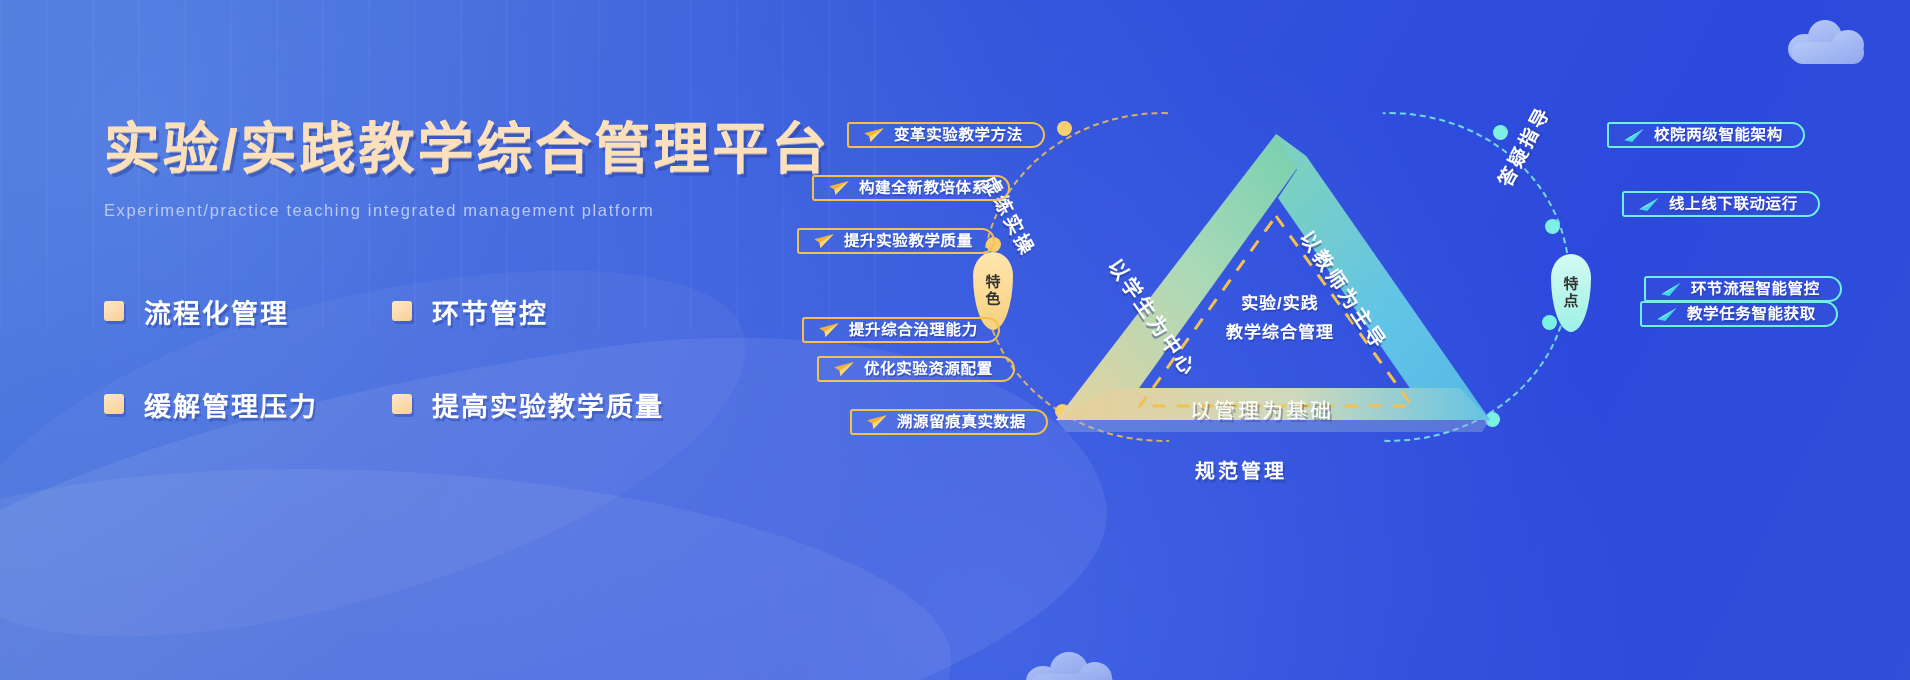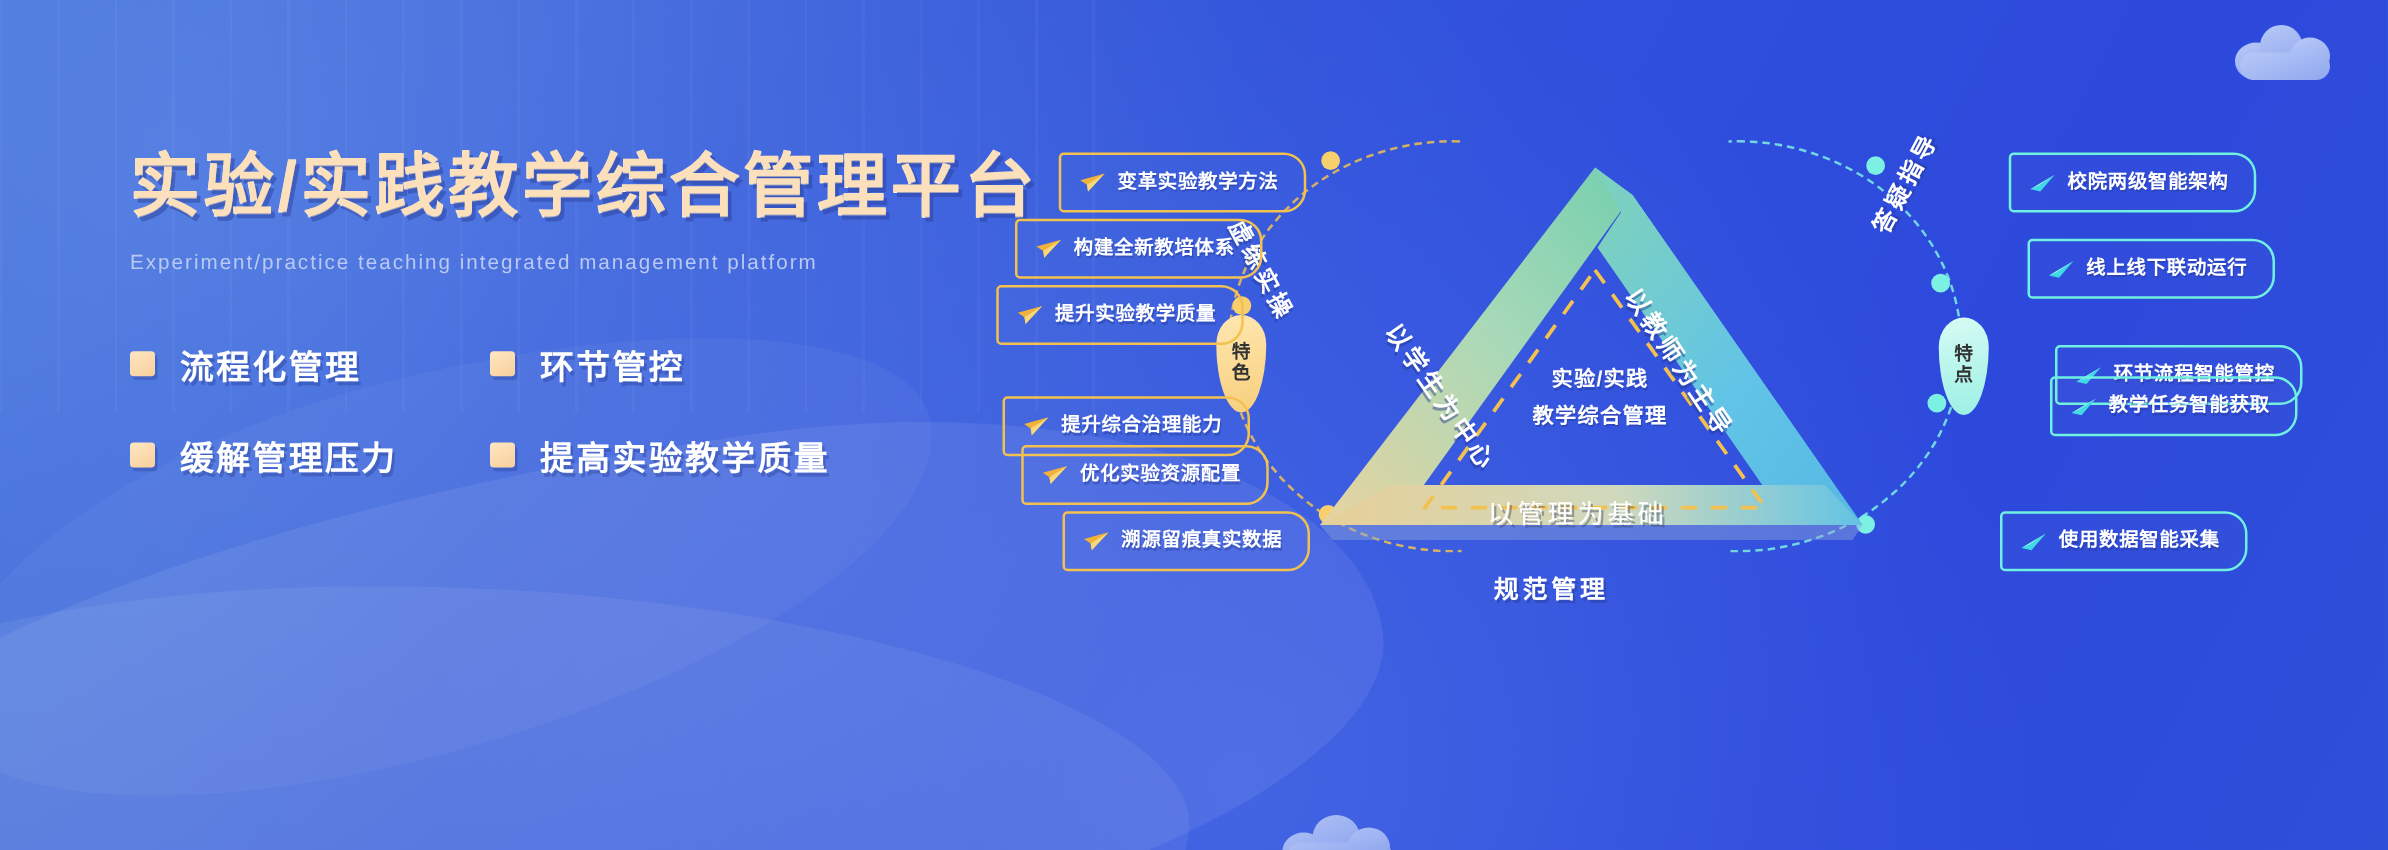--- a/index.html
+++ b/index.html
@@ -58,39 +58,39 @@
     white-space:nowrap; line-height:1.12;
   }
   .subtitle{
     margin-top:20px; font-size:16.5px; letter-spacing:1.6px;
     color:#b9c9f2; font-weight:400; white-space:nowrap;
   }
   .features{
     margin-top:52px; display:grid;
     grid-template-columns:280px 280px; row-gap:34px; column-gap:8px;
   }
-  .feat{ display:flex; align-items:center; gap:20px; }
+  .feat{ display:flex; align-items:center; gap:20px;margin-top:20px; }
   .feat .sq{
     width:20px; height:20px; flex:0 0 20px; border-radius:3px;
     background:linear-gradient(150deg,#ffe7c4 0%,#f8cf9b 100%);
     box-shadow:2px 3px 0 rgba(35,55,140,.32);
   }
   .feat .txt{
     font-size:27px; font-weight:700; color:#ffffff; letter-spacing:2px;
     text-shadow:2px 3px 0 rgba(35,55,140,.35);
     white-space:nowrap;
   }
 
   
   .diagram{ position:absolute; left:960px; top:0; width:950px; height:680px; }
 
   
   .tag{
     position:absolute; display:flex; align-items:center; gap:9px;
-    height:48px; padding:0 20px 0 14px;
+    height:26px; padding:0 20px 0 14px;
     font-size:15.5px; font-weight:700; white-space:nowrap;
     letter-spacing:.6px;
   }
   .tag .ic{ width:22px; height:16px; flex:0 0 22px; display:block; }
   .tag .lbl{ line-height:1; }
 
   
   .tag.gold{
     color:#ffffff;
     border:2px solid #f3c14f;
@@ -376,24 +376,15 @@
     </div>
     <div class="tag cyan" style="left:680px;top:301px;">
       <span class="ic">
         <svg viewBox="0 0 24 18" width="22" height="16">
             <path d="M1 15 L23 2 L10 17 Z" fill="#3fd9e8"></path>
             <path d="M1 15 L23 2 L8 12 Z" fill="#a6f5ea"></path>
           </svg>
       </span>
       <span class="lbl">教学任务智能获取</span>
     </div>
-    <div class="tag cyan" style="left:640px;top:409px;">
-      <span class="ic">
-        <svg viewBox="0 0 24 18" width="22" height="16">
-            <path d="M1 15 L23 2 L10 17 Z" fill="#3fd9e8"></path>
-            <path d="M1 15 L23 2 L8 12 Z" fill="#a6f5ea"></path>
-          </svg>
-      </span>
-      <span class="lbl">使用数据智能采集</span>
-    </div>
 
   </div>
 </div>
 
 </body></html>

